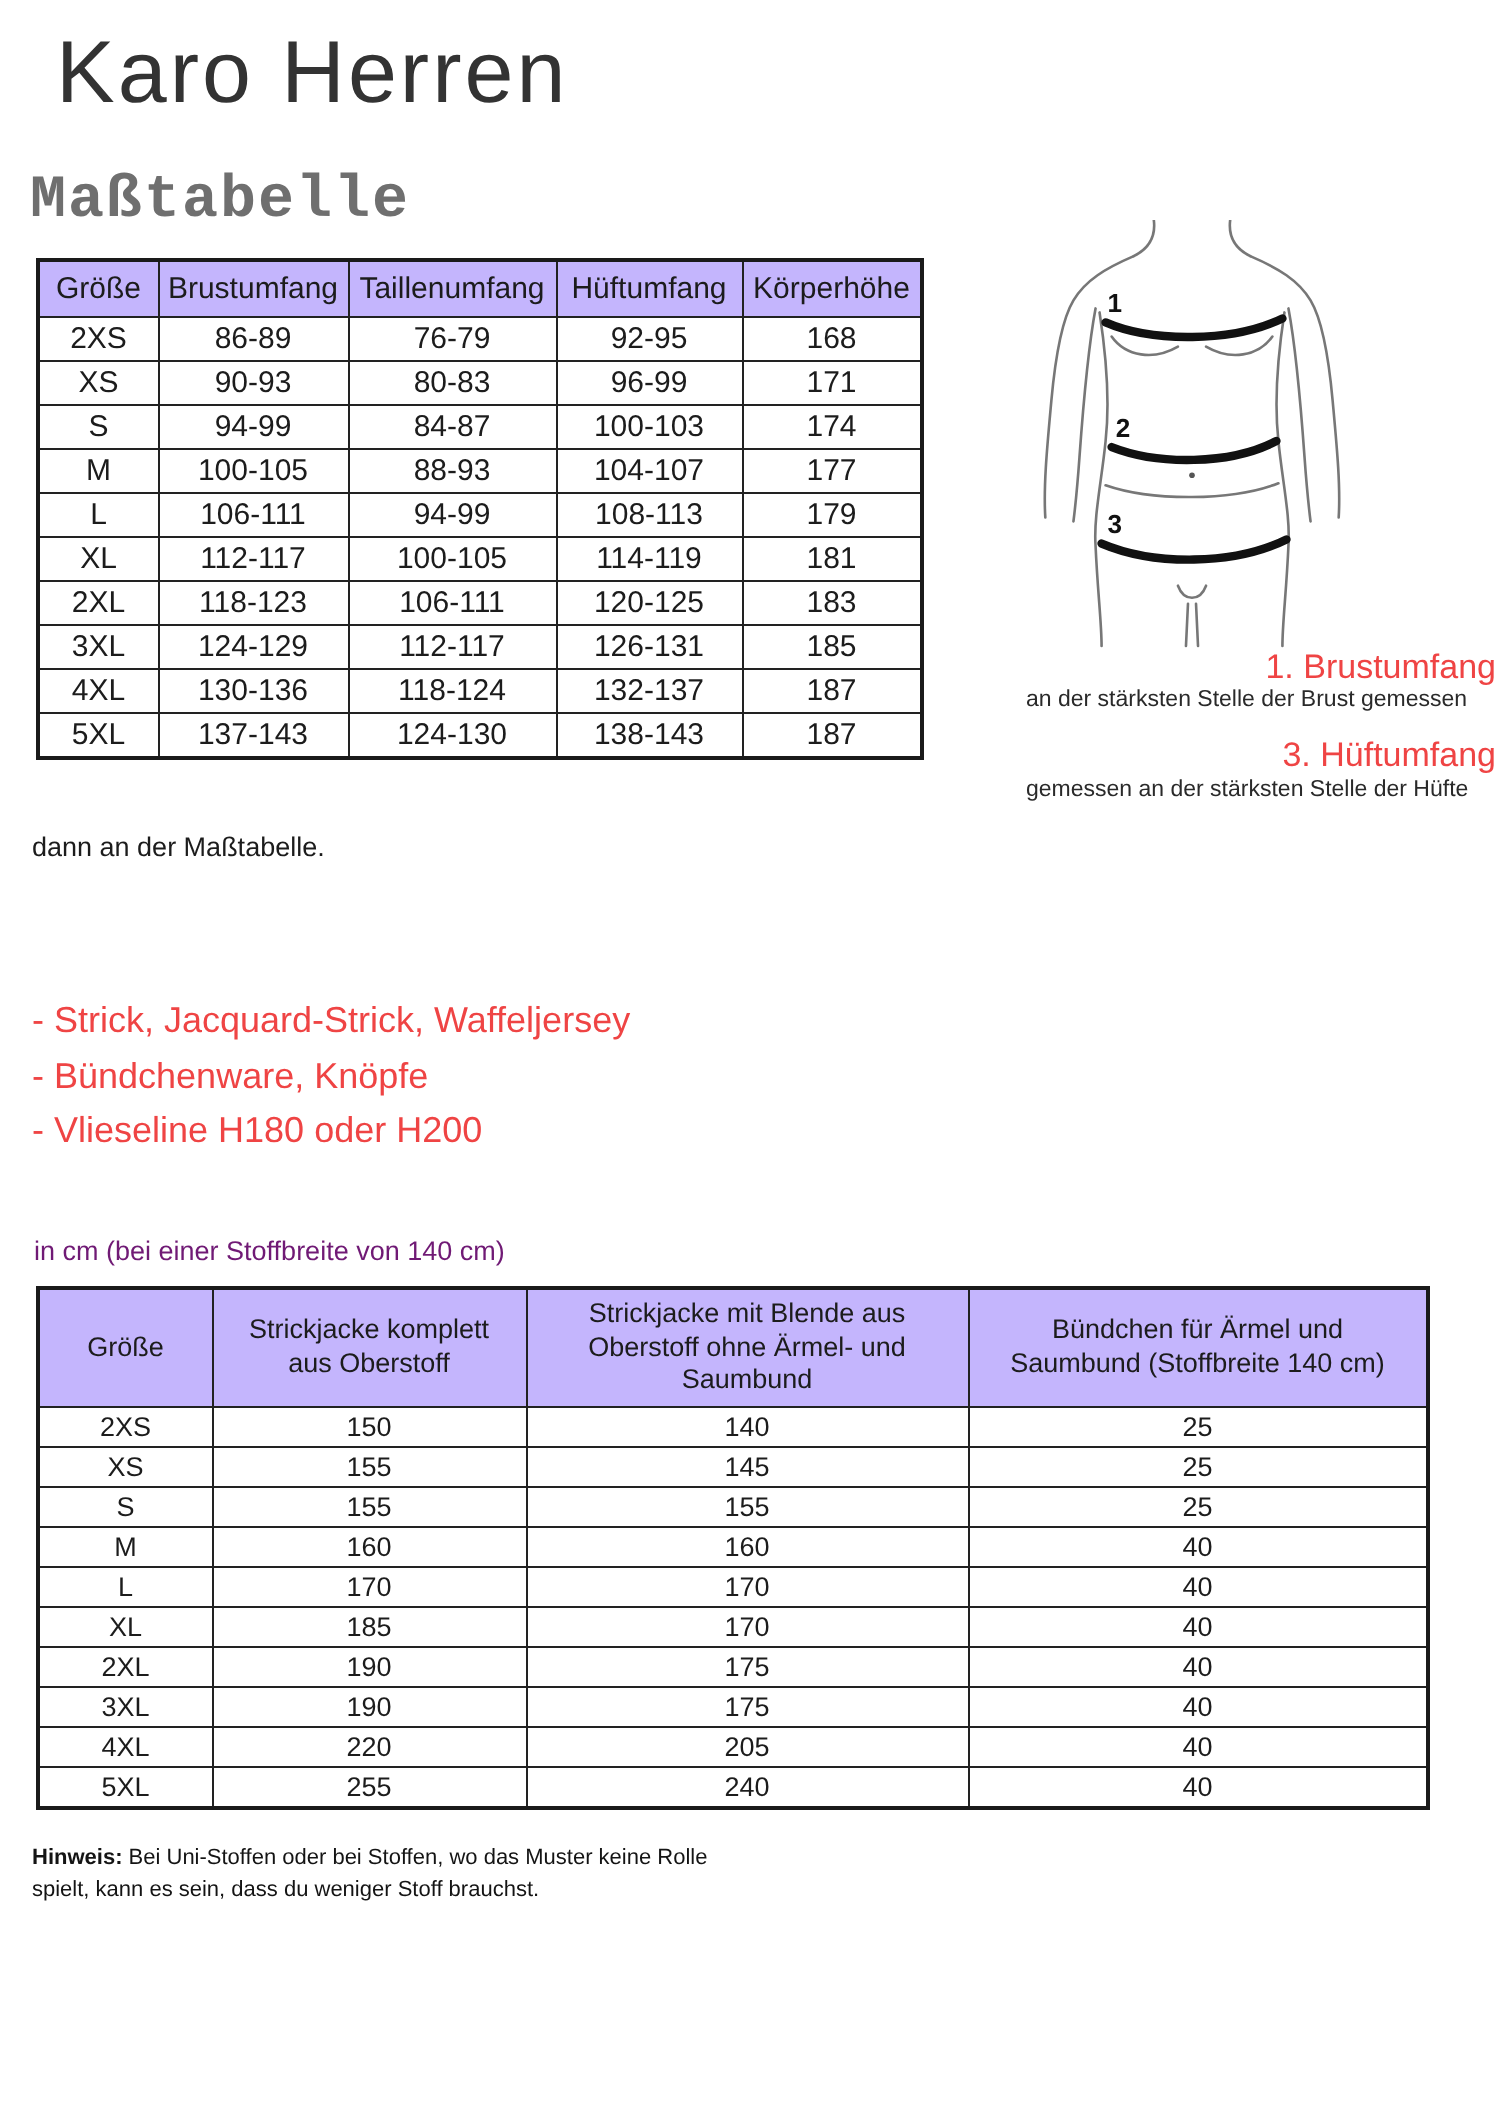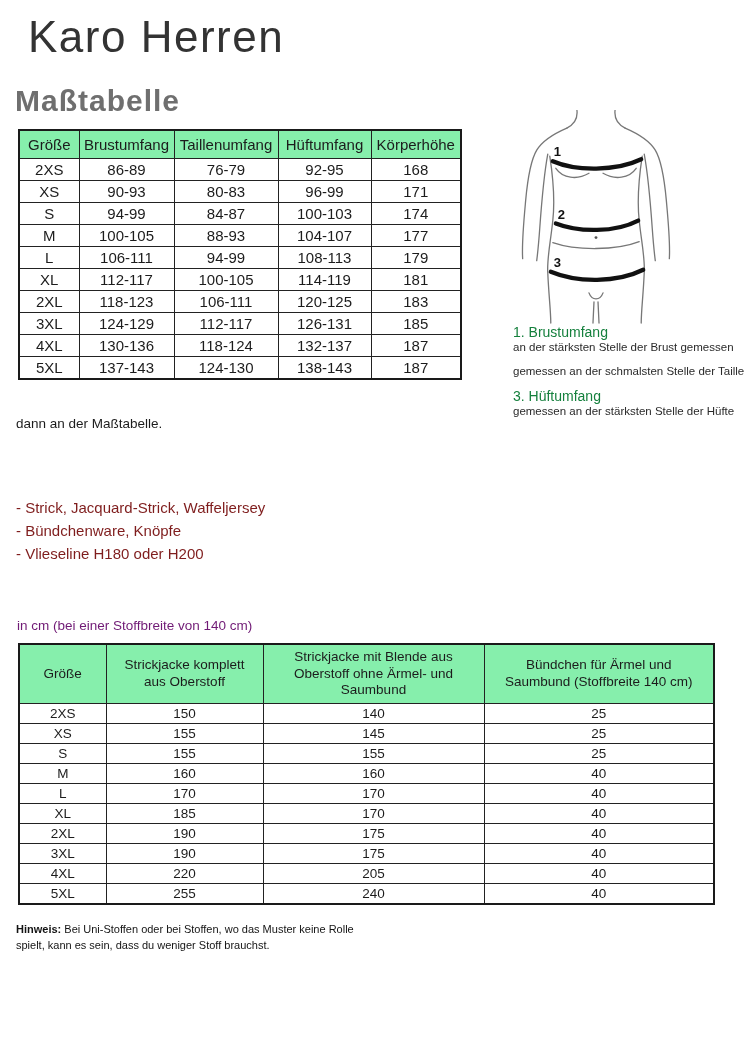--- a/index.html
+++ b/index.html
@@ -6,52 +6,52 @@
   .page {
     position:relative; width:752px; height:1055px; background:#ffffff;
     font-family:"Liberation Sans", sans-serif; color:#1c1c1c; overflow:hidden;
   }
   .doc-title {
     position:absolute; left:28px; top:12px;
     font-size:44px; font-weight:400; letter-spacing:1.5px; color:#333;
   }
   .section-heading {
     position:absolute; left:15px;
-    font-family:Liberation Sans, sans-serif; font-weight:700;
+    font-family:Liberation Mono, monospace; font-weight:700;
     color:#6f6f6f; letter-spacing:1px; line-height:1;
   }
   #h-mass     { top:86px;  font-size:30px; }
   #h-material { top:452px; font-size:31px; }
   #h-stoff    { top:584px; font-size:31px; }
 
   table.data-table { border-collapse:collapse; table-layout:fixed; background:#fff; }
   table.data-table th, table.data-table td {
     border:1px solid #222; text-align:center; vertical-align:middle;
     font-weight:400; overflow:hidden;
   }
-  table.data-table thead th { background:#86efac; }
+  table.data-table thead th { background:#c4b5fd; }
   table.data-table { border:2px solid #1a1a1a; }
 
   #size-table { position:absolute; left:18px; top:129px; width:442px; font-size:15px; }
   #size-table thead th { height:25px; padding:1px 2px; }
   #size-table tbody td { height:21px; padding:0 2px; }
 
   #fabric-table { position:absolute; left:18px; top:643px; width:695px; font-size:13.5px; }
   #fabric-table thead th { height:54px; padding:2px 8px; line-height:1.25; }
   #fabric-table tbody td { height:19px; padding:0 2px; }
 
   .note { position:absolute; left:16px; top:396px; font-size:13.5px; line-height:1.4; color:#1c1c1c; }
   .subtitle { position:absolute; left:17px; top:618px; font-size:13.5px; color:#701a75; }
 
-  .material-list { position:absolute; left:16px; top:497px; font-size:15px; line-height:1.53; color:#7f1d1d; }
+  .material-list { position:absolute; left:16px; top:497px; font-size:18px; line-height:1.53; color:#ef4444; }
 
   .figure-wrap { position:absolute; left:500px; top:110px; width:192px; height:214px; }
   .figure-labels { position:absolute; left:513px; top:324px; width:235px; }
   .figure-label { margin-bottom:10px; }
-  .figure-label .lbl-title { font-size:14px; color:#15803d; line-height:1.2; }
+  .figure-label .lbl-title { font-size:17px; color:#ef4444; line-height:1.2;text-align:right; }
   .figure-label .lbl-desc  { font-size:11.5px; color:#2a2a2a; line-height:1.2; }
 
   .hinweis { position:absolute; left:16px; top:922px; font-size:11px; line-height:1.45; color:#141414; }
   .hinweis b { font-weight:700; }
 </style>
 </head>
 <body>
 
 <div class="page">
 
@@ -186,21 +186,20 @@
       </g>
     </svg>
   </div>
 
   <div class="figure-labels">
     <div class="figure-label">
       <div class="lbl-title">1. Brustumfang</div>
       <div class="lbl-desc">an der stärksten Stelle der Brust gemessen</div>
     </div>
     <div class="figure-label">
-      <div class="lbl-desc">gemessen an der schmalsten Stelle der Taille</div>
     </div>
     <div class="figure-label">
       <div class="lbl-title">3. Hüftumfang</div>
       <div class="lbl-desc">gemessen an der stärksten Stelle der Hüfte</div>
     </div>
   </div>
 
 
   <div class="material-list">
     <div>- Strick, Jacquard-Strick, Waffeljersey</div>

